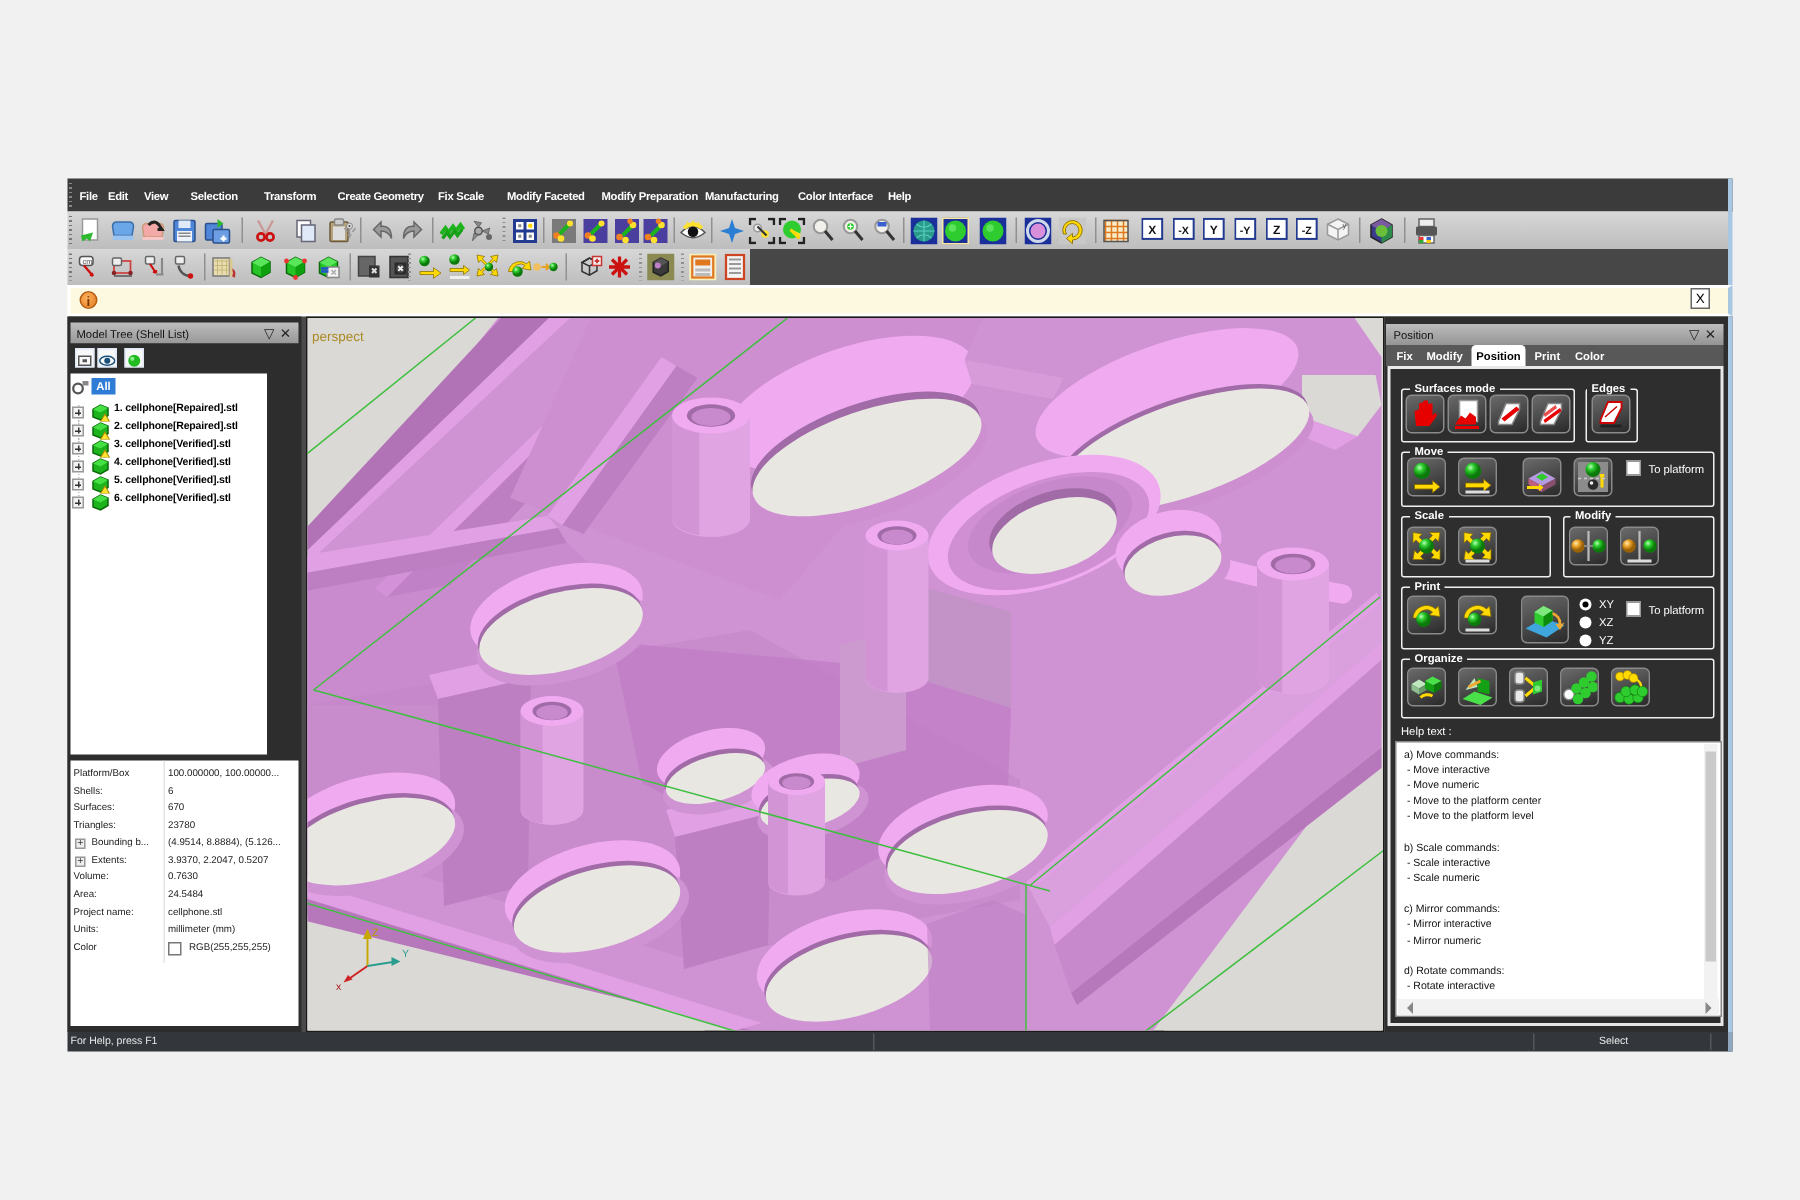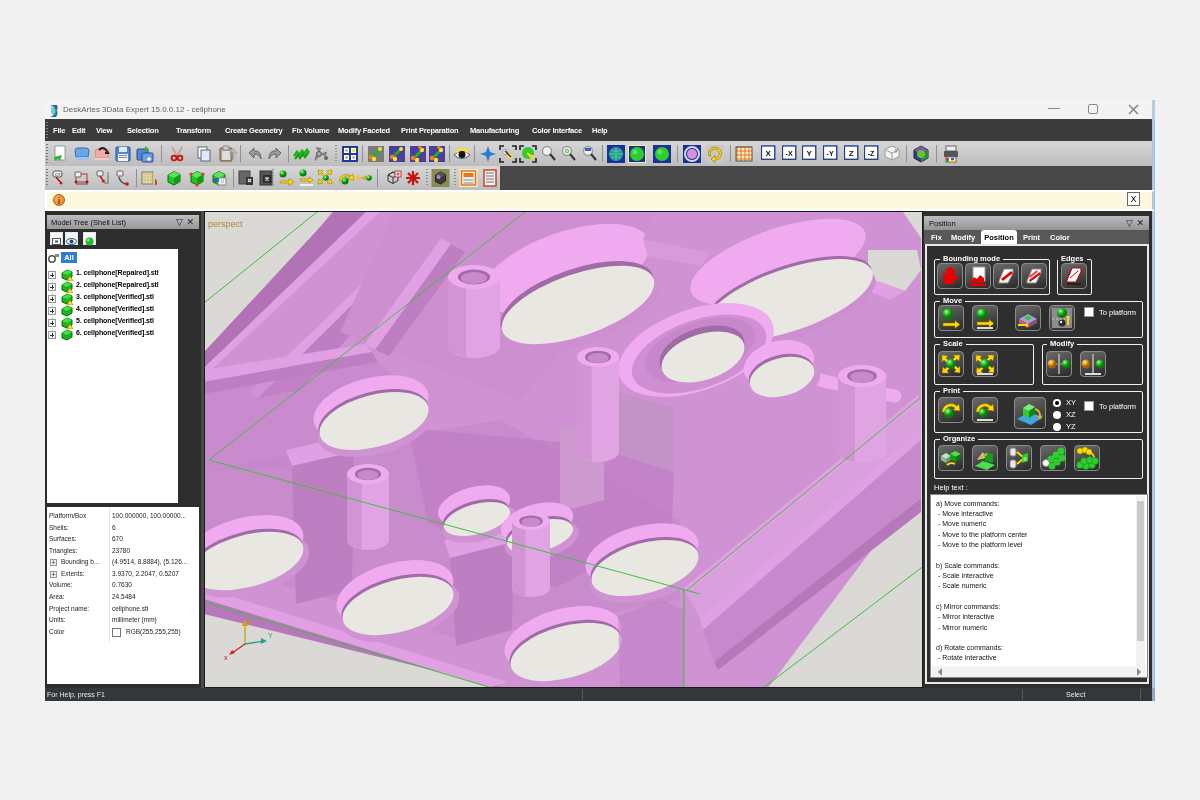--- a/index.html
+++ b/index.html
@@ -41,43 +41,31 @@
 .cbx{position:absolute;width:10px;height:10px;background:#fff;border:1px solid #999}
 .radio{position:absolute;width:8px;height:8px;background:#fff;border-radius:50%}
 #helpbox{position:absolute;left:3px;top:248px;width:218px;height:184px;background:#fff;border:1px solid #888}
 .ht{position:absolute;left:5px;font-size:7px;color:#111;white-space:nowrap}
 .exp{position:absolute;left:1px;width:8px;height:8px;border:1px solid #999;background:#f4f4f4}
 .exp:after{content:"";position:absolute;left:1px;top:3px;width:4px;height:1px;background:#333}
 .exp:before{content:"";position:absolute;left:3px;top:1px;width:1px;height:4px;background:#333}
 .shell{position:absolute;left:13px}
 </style></head><body>
 <div id="win">
-  <div id="titlebar">
-    <svg class="abs" style="left:4px;top:4px" width="12" height="13">
-        <path d="M1,1 h7 a4,5 0 0 1 0,5 a4,6 0 0 1 -1,7 h-6 a7,7 0 0 0 5,-6 a6,6 0 0 0 -5,-6z" fill="#1c6f8a"></path>
-        <path d="M2,2 l6,4 l-2,6 l-4,-3z" fill="#3fb6d9" opacity=".7"></path>
-      </svg>
-    <div id="title">DeskArtes 3Data Expert 15.0.0.12 - cellphone</div>
-    <div class="abs" style="left:1003px;top:8px;width:12px;height:1px;background:#888"></div>
-    <div class="abs" style="left:1043px;top:4px;width:10px;height:10px;border:1px solid #888;border-radius:2px"></div>
-    <svg class="abs" style="left:1083px;top:4px" width="11" height="11">
-        <path d="M1,1 L10,10 M10,1 L1,10" stroke="#888" stroke-width="1.6"></path>
-      </svg>
-  </div>
   <div id="menubar">
     <div class="abs" style="left:1px;top:3px;width:2px;height:16px;background:repeating-linear-gradient(#888 0,#888 1px,transparent 1px,transparent 3px)"></div>
     <div class="mi" style="left:8px">File</div>
     <div class="mi" style="left:27px">Edit</div>
     <div class="mi" style="left:51px">View</div>
     <div class="mi" style="left:82px">Selection</div>
     <div class="mi" style="left:131px">Transform</div>
     <div class="mi" style="left:180px">Create Geometry</div>
-    <div class="mi" style="left:247px">Fix Volume</div>
+    <div class="mi" style="left:247px">Fix Scale</div>
     <div class="mi" style="left:293px">Modify Faceted</div>
-    <div class="mi" style="left:356px">Print Preparation</div>
+    <div class="mi" style="left:356px">Modify Preparation</div>
     <div class="mi" style="left:425px">Manufacturing</div>
     <div class="mi" style="left:487px">Color Interface</div>
     <div class="mi" style="left:547px">Help</div>
   </div>
   <div id="tb1">
       <div class="abs" style="left:1px;top:3px;width:2px;height:19px;background:repeating-linear-gradient(#777 0,#777 1px,transparent 1px,transparent 3px)"></div>
       <div class="abs" style="left:7px;top:4px;width:18px;height:18px;"><svg width="18" height="18" viewBox="0 0 18 18">
           <rect x="3" y="1" width="10" height="14" fill="#fff" stroke="#999"></rect>
           <path d="M2,12 l8,-2 -2,6 -2,-2 -3,2z" fill="#2eb82e"></path>
         </svg></div>
@@ -662,21 +650,21 @@
       <div id="rphead">Position<span style="position:absolute;right:16px;top:2px;font-size:9px;color:#222">▽</span><span style="position:absolute;right:5px;top:2px;font-size:9px;color:#222">✕</span></div>
       <div id="rptabs">
         <div class="rtab" style="left:7px">Fix</div>
         <div class="rtab" style="left:27px">Modify</div>
         <div id="rtabsel">Position</div>
         <div class="rtab" style="left:99px">Print</div>
         <div class="rtab" style="left:126px">Color</div>
       </div>
       <div id="rpbody">
         <div class="grp" style="left:7px;top:13px;width:116px;height:36px"></div>
-        <div class="grplab" style="left:13px;top:9px">Bounding mode</div>
+        <div class="grplab" style="left:13px;top:9px">Surfaces mode</div>
         <div class="grp" style="left:130px;top:13px;width:35px;height:36px"></div>
         <div class="grplab" style="left:131px;top:9px">Edges</div>
         <div class="tbtn" style="left:10px;top:17px"><svg width="24" height="24">
               <path d="M6,20 L5,10 8,9 8,13 8,5 11,4 11,12 11,3 14,3 14,12 14,5 17,5 17,13 19,11 20,13 15,20z" fill="#e60000"></path>
             </svg></div>
         <div class="tbtn" style="left:38px;top:17px"><svg width="24" height="24">
               <rect x="7" y="3" width="12" height="14" fill="#fff" stroke="#999"></rect>
               <path d="M4,19 l4,-6 3,2 3,-4 4,3 0,5z" fill="#e60000"></path>
               <rect x="4" y="20" width="16" height="2" fill="#e60000"></rect>
             </svg></div>

